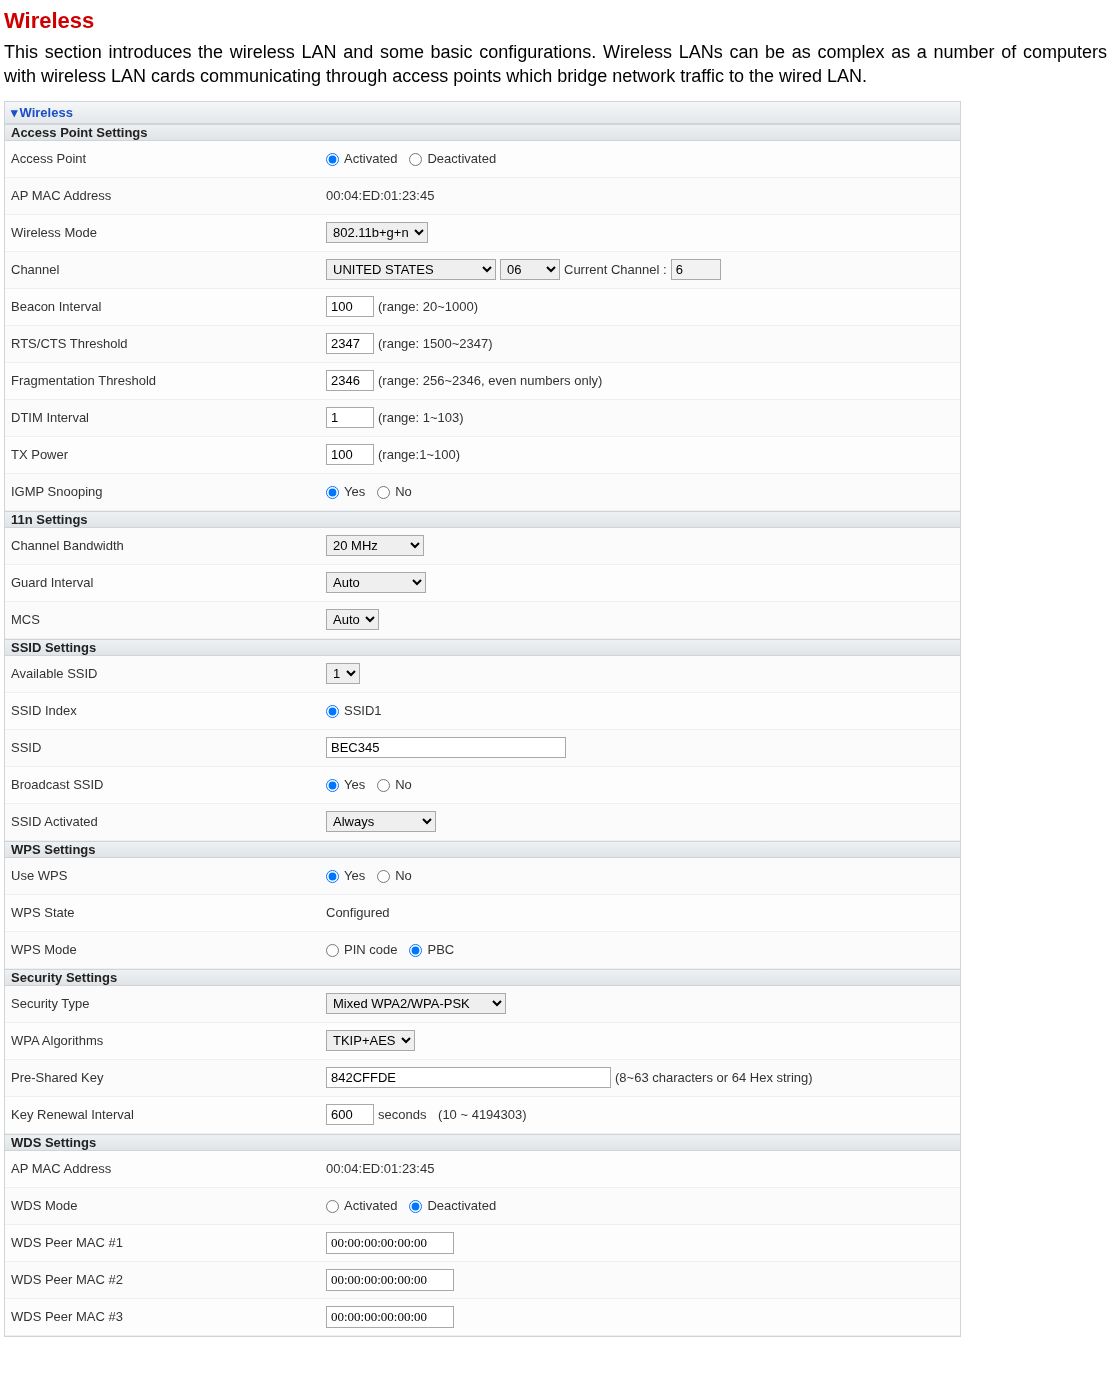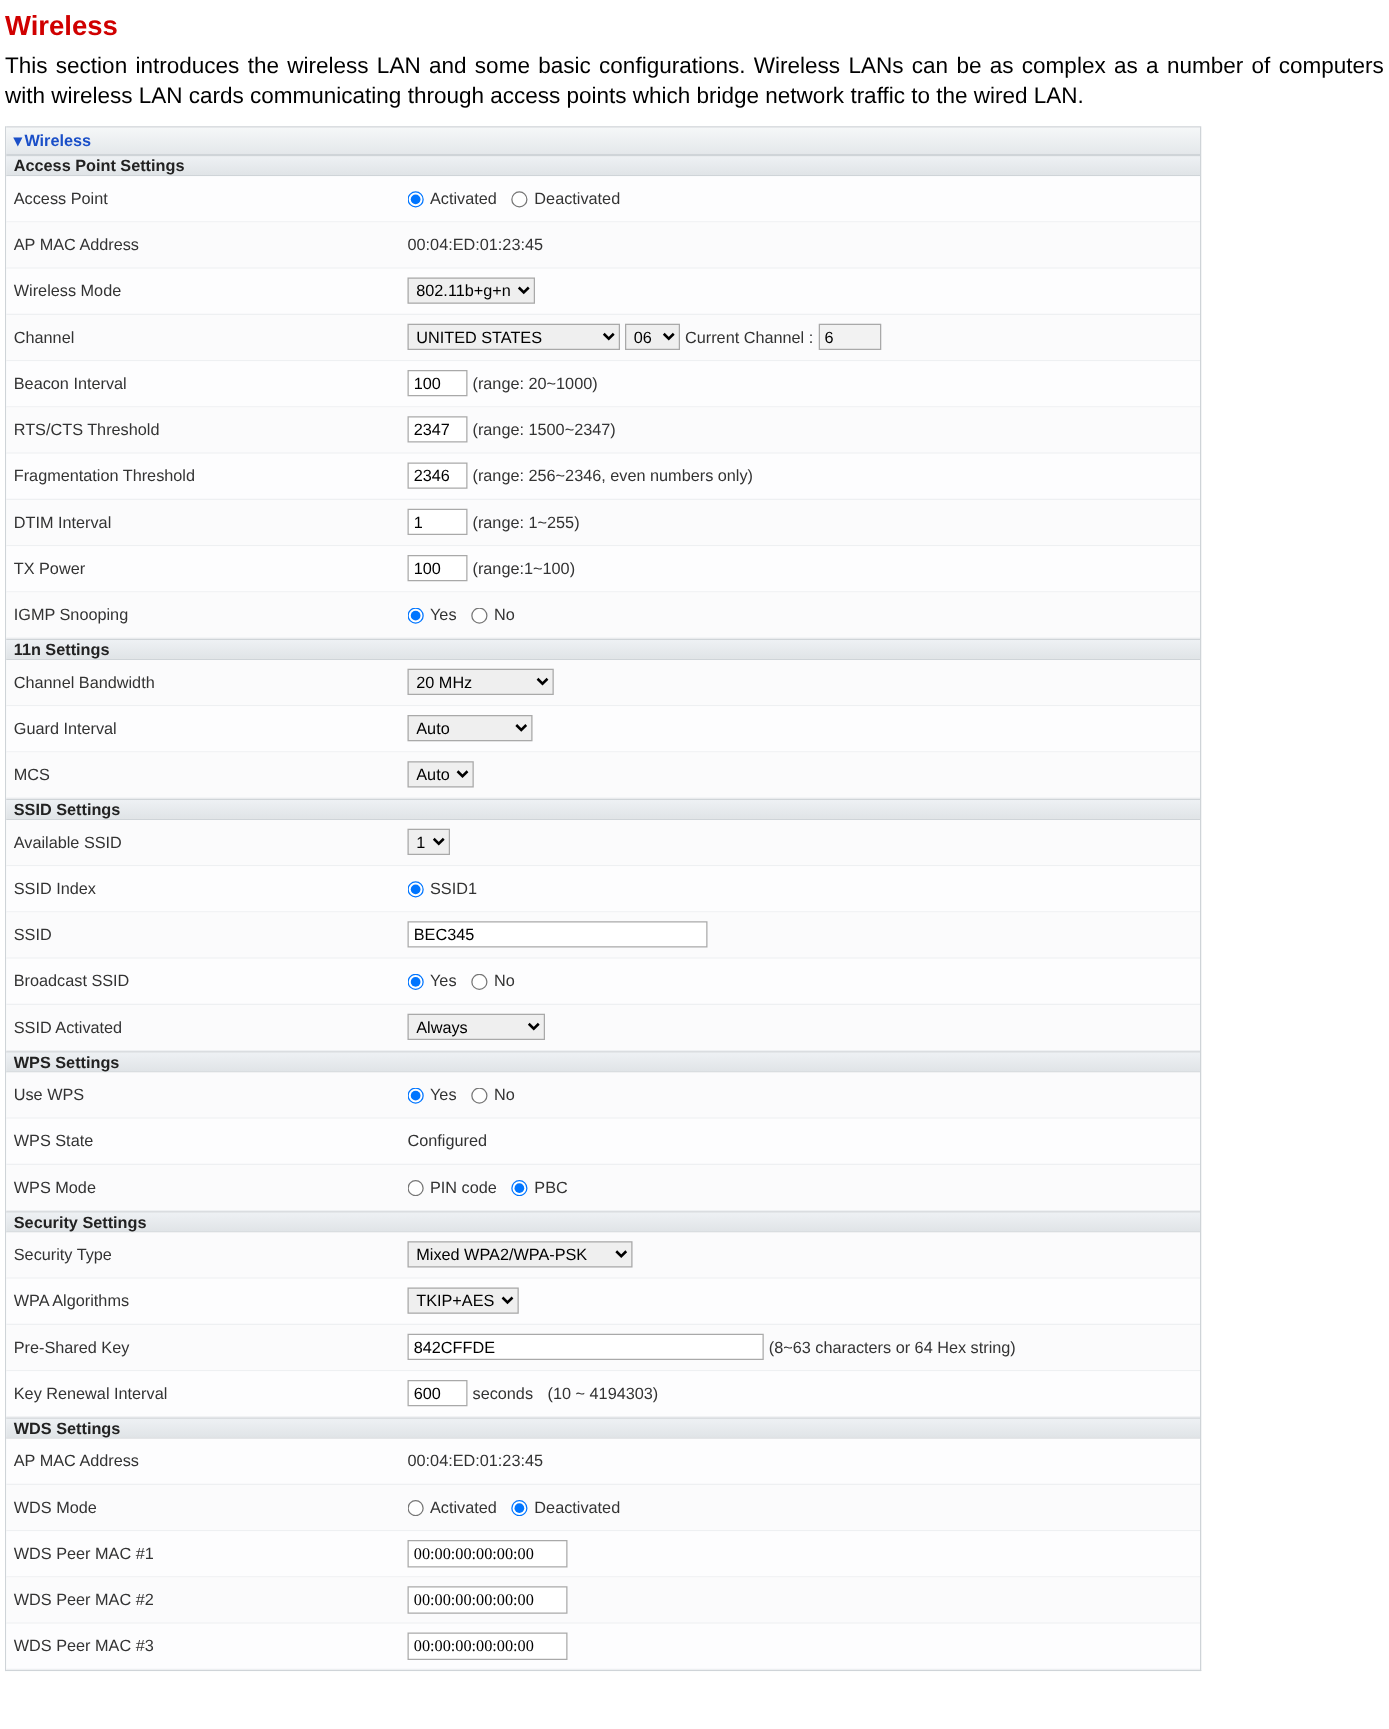--- a/index.html
+++ b/index.html
@@ -143,21 +143,21 @@
     <div class="label">Wireless Mode</div>
     <div class="controls">
       <select><option>802.11b+g+n</option></select>
     </div>
   </div>
 
   <div class="row">
     <div class="label">Channel</div>
     <div class="controls">
       <select style="width:170px"><option>UNITED STATES</option></select>
-      <select style="width:44px"><option>06</option></select>
+      <select style="width:60px"><option>06</option></select>
       <span class="hint">Current Channel :</span>
       <input type="text" class="tiny" readonly="" value="6" style="">
     </div>
   </div>
 
   <div class="row">
     <div class="label">Beacon Interval</div>
     <div class="controls">
       <input type="text" class="small" value="100" style="">
       <span class="hint">(range: 20~1000)</span>
@@ -177,21 +177,21 @@
     <div class="controls">
       <input type="text" class="small" value="2346" style="">
       <span class="hint">(range: 256~2346, even numbers only)</span>
     </div>
   </div>
 
   <div class="row">
     <div class="label">DTIM Interval</div>
     <div class="controls">
       <input type="text" class="small" value="1" style="">
-      <span class="hint">(range: 1~255)</span>
+      <span class="hint">(range: 1~103)</span>
     </div>
   </div>
 
   <div class="row">
     <div class="label">TX Power</div>
     <div class="controls">
       <input type="text" class="small" value="100" style="">
       <span class="hint">(range:1~100)</span>
     </div>
   </div>
@@ -208,21 +208,21 @@
           <span>No</span>
         </label>
     </div>
   </div>
 
   <div class="section-header">11n Settings</div>
 
   <div class="row">
     <div class="label">Channel Bandwidth</div>
     <div class="controls">
-        <select style="width:117px"><option>20 MHz</option></select>
+        <select style="width:98px"><option>20 MHz</option></select>
       </div>
   </div>
   <div class="row">
     <div class="label">Guard Interval</div>
     <div class="controls">
         <select style="width:100px"><option>Auto</option></select>
       </div>
   </div>
   <div class="row">
     <div class="label">MCS</div>

